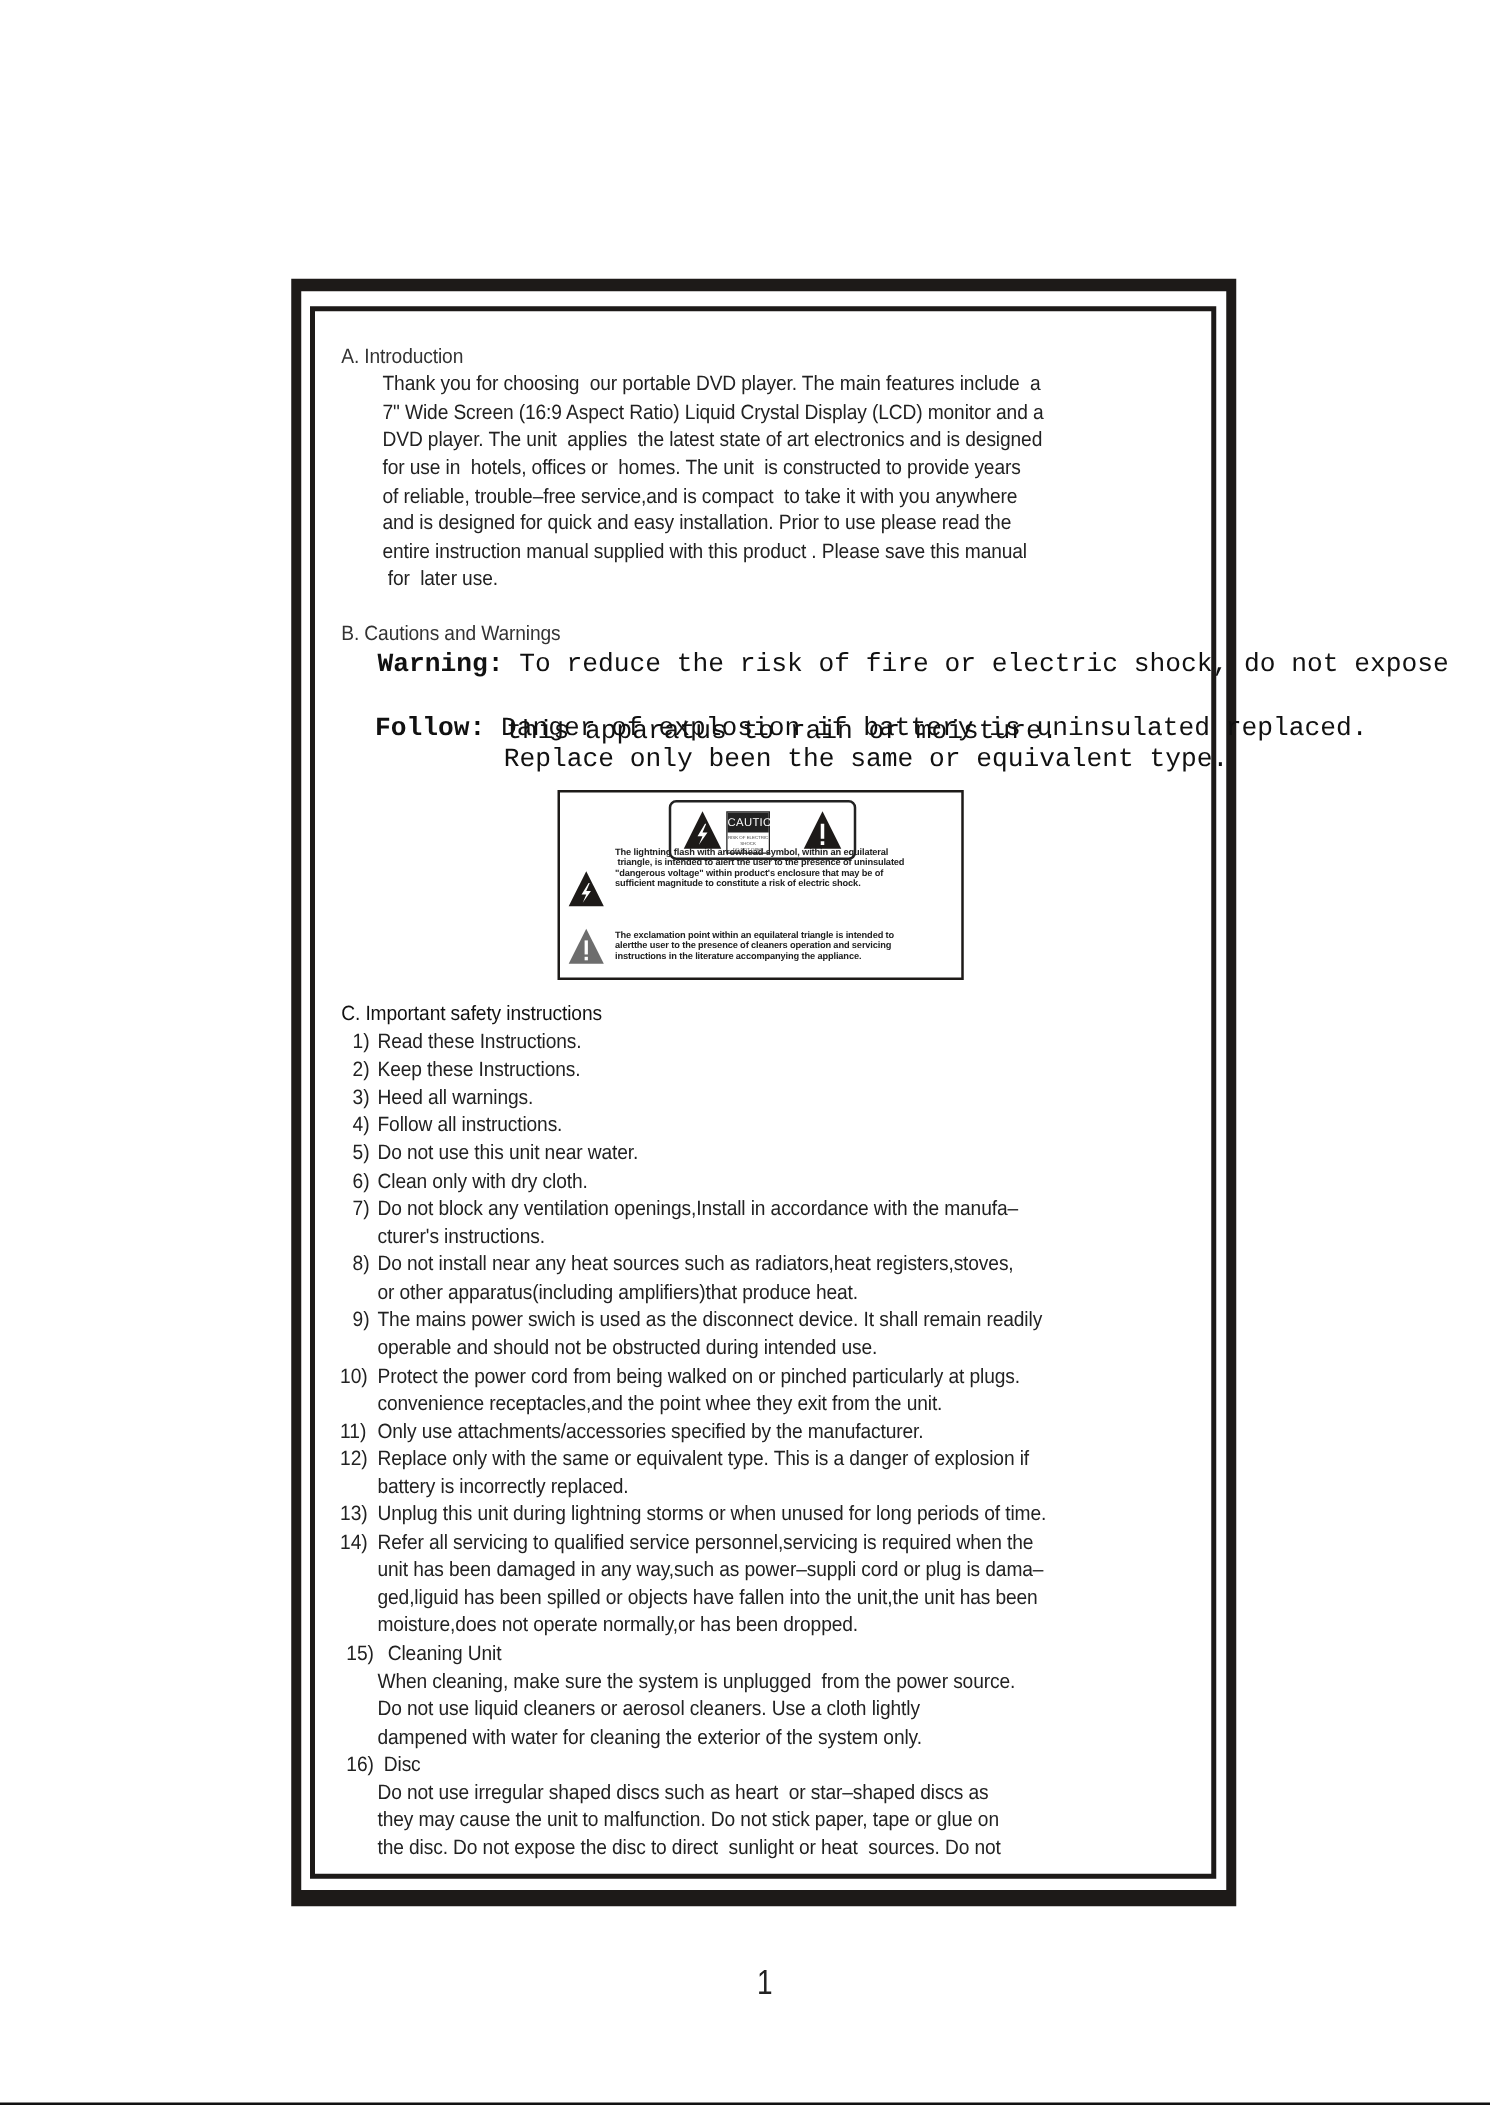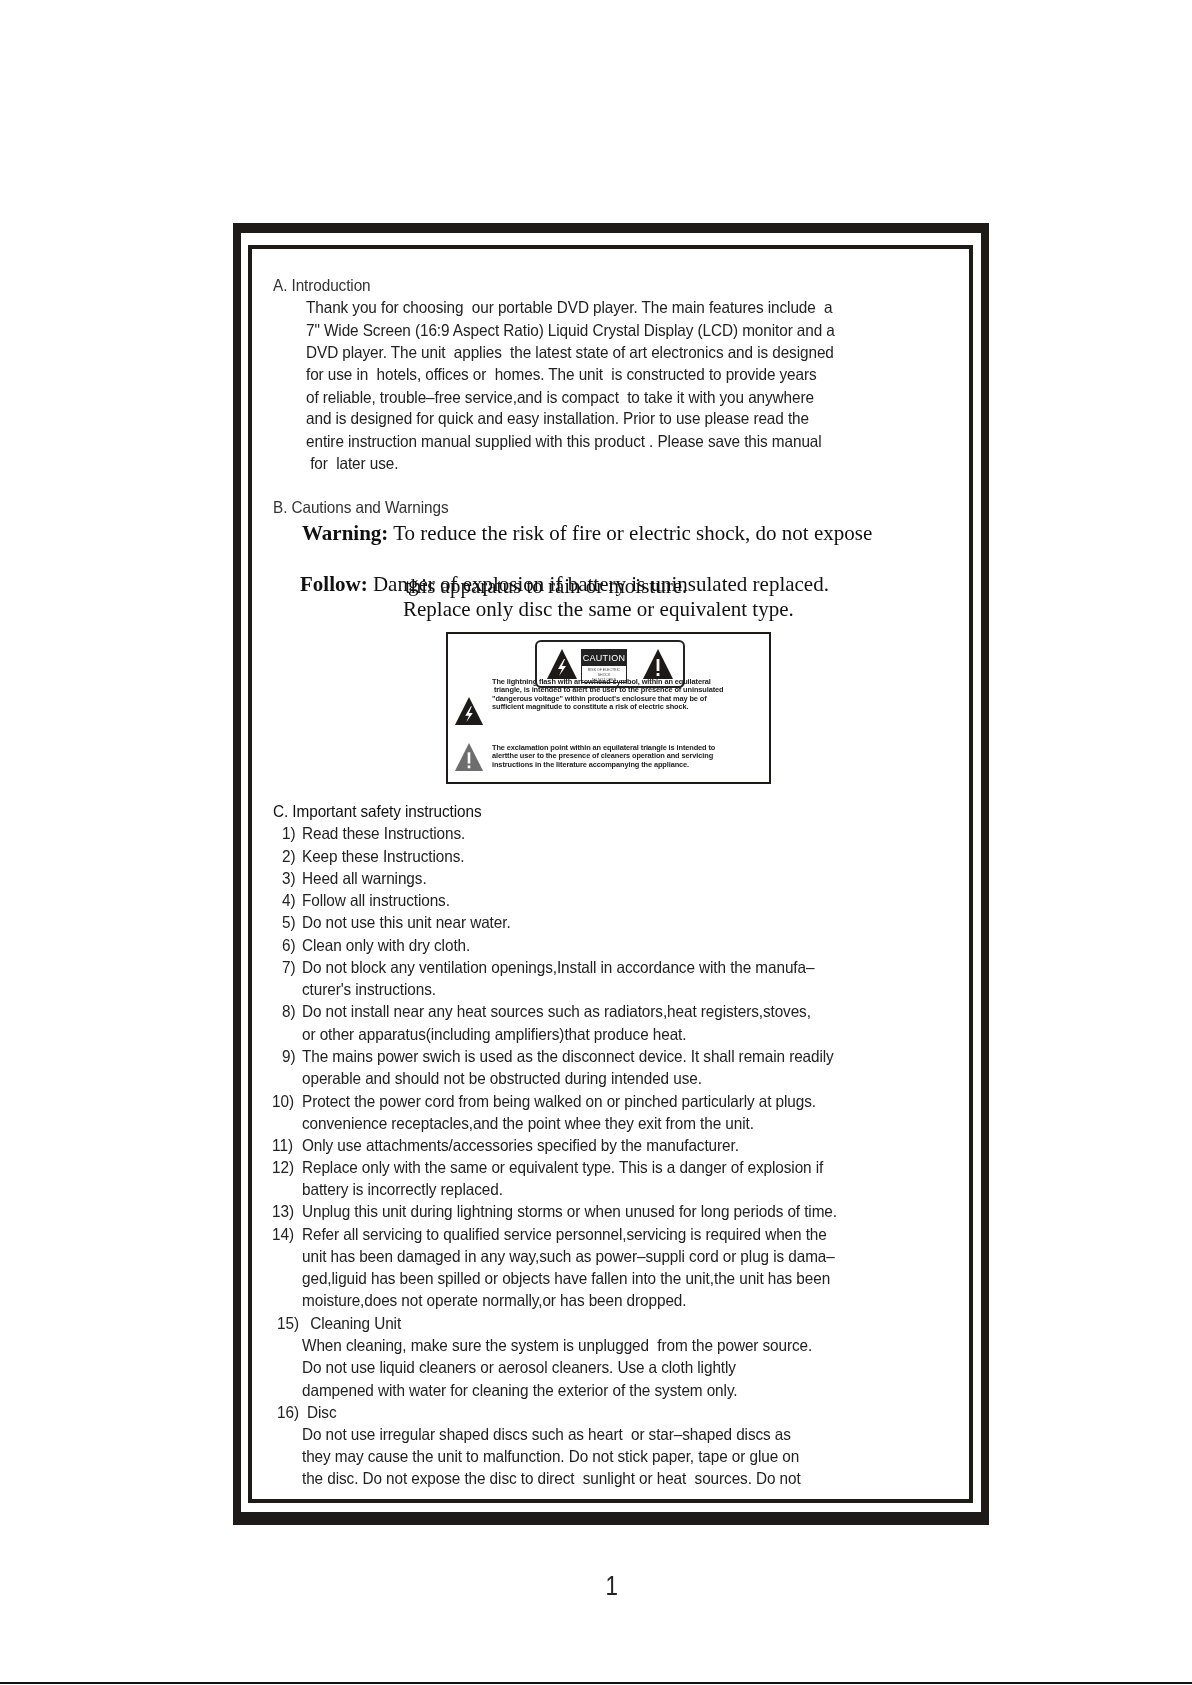--- a/index.html
+++ b/index.html
@@ -2,26 +2,26 @@
 <html><head>
 <meta charset="utf-8">
 <style>
   html, body { margin:0; padding:0; background:#ffffff; }
   body { width:1192px; height:1685px; position:relative; overflow:hidden; }
   .frame-outer { position:absolute; left:233px; top:223px; width:756px; height:1302px; background:#1d1a18; }
   .frame-gap { position:absolute; left:8px; top:10px; right:8px; bottom:13px; background:#ffffff; }
   .frame-inner { position:absolute; left:248px; top:245px; width:725px; height:1258px; border:4px solid #1d1a18; box-sizing:border-box; }
   .ln { position:absolute; white-space:pre; font-family:"Liberation Sans", sans-serif; font-size:16.5px; color:#222; line-height:20px; transform:translateY(-10px) scaleX(0.93); transform-origin:left center; letter-spacing:-0.1px; }
   .hd { color:#333; }
-  .serif { font-family:Liberation Serif, serif; font-size:21px; color:#111; line-height:24px; transform:translateY(-12px); letter-spacing:0; }
+  .serif { font-family:Liberation Mono, monospace; font-size:21px; color:#111; line-height:24px; transform:translateY(-12px); letter-spacing:0; }
   .serif b { font-weight:bold; }
   .num { position:absolute; white-space:pre; font-family:"Liberation Sans", sans-serif; font-size:16.5px; color:#222; line-height:20px; transform:translateY(-10px) scaleX(0.93); transform-origin:left center; }
   .caution-box { position:absolute; left:446px; top:632px; width:325px; height:152px; border:2px solid #1d1a18; box-sizing:border-box; background:#fff; }
   .label-box { position:absolute; left:87px; top:6px; width:150px; height:48px; border:2px solid #222; border-radius:6px; box-sizing:border-box; }
-  .caution-title { position:absolute; left:44px; top:7px; width:46px; height:34px; border:1px solid #222; box-sizing:border-box; }
+  .caution-title { position:absolute; left:44px; top:7px; width:35px; height:34px; border:1px solid #222; box-sizing:border-box; }
   .caution-title .top { background:#222; color:#fff; font-family:"Liberation Sans", sans-serif; font-size:9px; text-align:center; height:16px; line-height:16px; letter-spacing:0.3px; }
   .caution-title .sub { font-family:"Liberation Sans", sans-serif; font-size:3.5px; color:#444; text-align:center; line-height:5px; padding-top:2px; }
   .tri { position:absolute; }
   .desc { position:absolute; left:44px; font-family:"Liberation Sans", sans-serif; font-weight:bold; font-size:7.4px; line-height:8.4px; color:#222; white-space:pre; letter-spacing:-0.1px; }
   .page-num { position:absolute; left:604px; top:1572px; font-family:"Liberation Sans", sans-serif; font-size:28px; color:#222; line-height:28px; transform:scaleX(0.8); }
   .bottom-rule { position:absolute; left:0; top:1682px; width:1192px; height:2px; background:#111; }
 </style>
 </head>
 <body>
 
@@ -37,21 +37,21 @@
 <div class="ln" style="left:306px; top:374px;">for use in  hotels, offices or  homes. The unit  is constructed to provide years</div>
 <div class="ln" style="left:306px; top:397px;">of reliable, trouble–free service,and is compact  to take it with you anywhere</div>
 <div class="ln" style="left:306px; top:418px;">and is designed for quick and easy installation. Prior to use please read the</div>
 <div class="ln" style="left:306px; top:441px;">entire instruction manual supplied with this product . Please save this manual</div>
 <div class="ln" style="left:306px; top:463px;"> for  later use.</div>
 
 <div class="ln hd" style="left:273px; top:507px;">B. Cautions and Warnings</div>
 <div class="ln serif" style="left:302px; top:533px;"><b>Warning:</b><span> To reduce the risk of fire or electric shock, do not expose</span></div>
 <div class="ln serif" style="left:405px; top:586px;">this apparatus to rain or moisture.</div>
 <div class="ln serif" style="left:300px; top:584px;"><b>Follow:</b><span> Danger of explosion if battery is uninsulated replaced.</span></div>
-<div class="ln serif" style="left:403px; top:609px;">Replace only disc the same or equivalent type.</div>
+<div class="ln serif" style="left:403px; top:609px;">Replace only been the same or equivalent type.</div>
 
 <div class="caution-box">
   <div class="label-box">
     <svg class="tri" style="left:9px; top:6px;" width="32" height="32" viewBox="0 0 32 32">
       <polygon points="16,1 31,31 1,31" fill="#1d1a18"></polygon>
       <polygon points="18,11 12,21 16,21 13,28 20,18 16,18 19,11" fill="#ffffff"></polygon>
     </svg>
     <div class="caution-title">
       <div class="top">CAUTION</div>
       <div class="sub">RISK OF ELECTRIC SHOCK</div>

